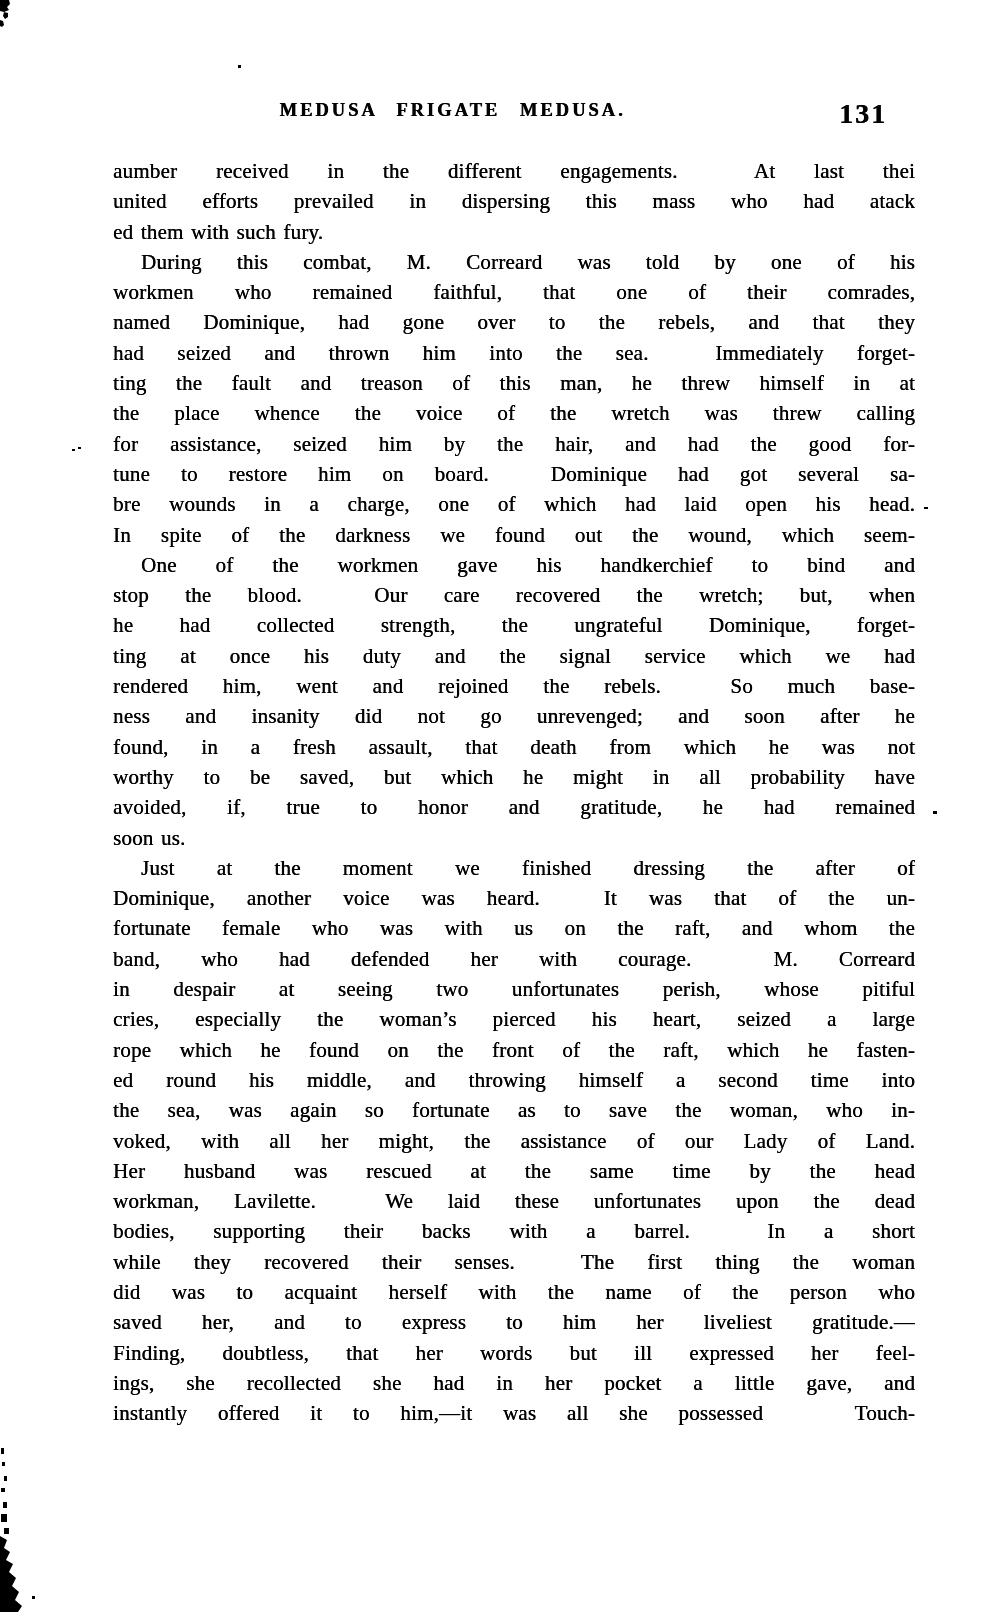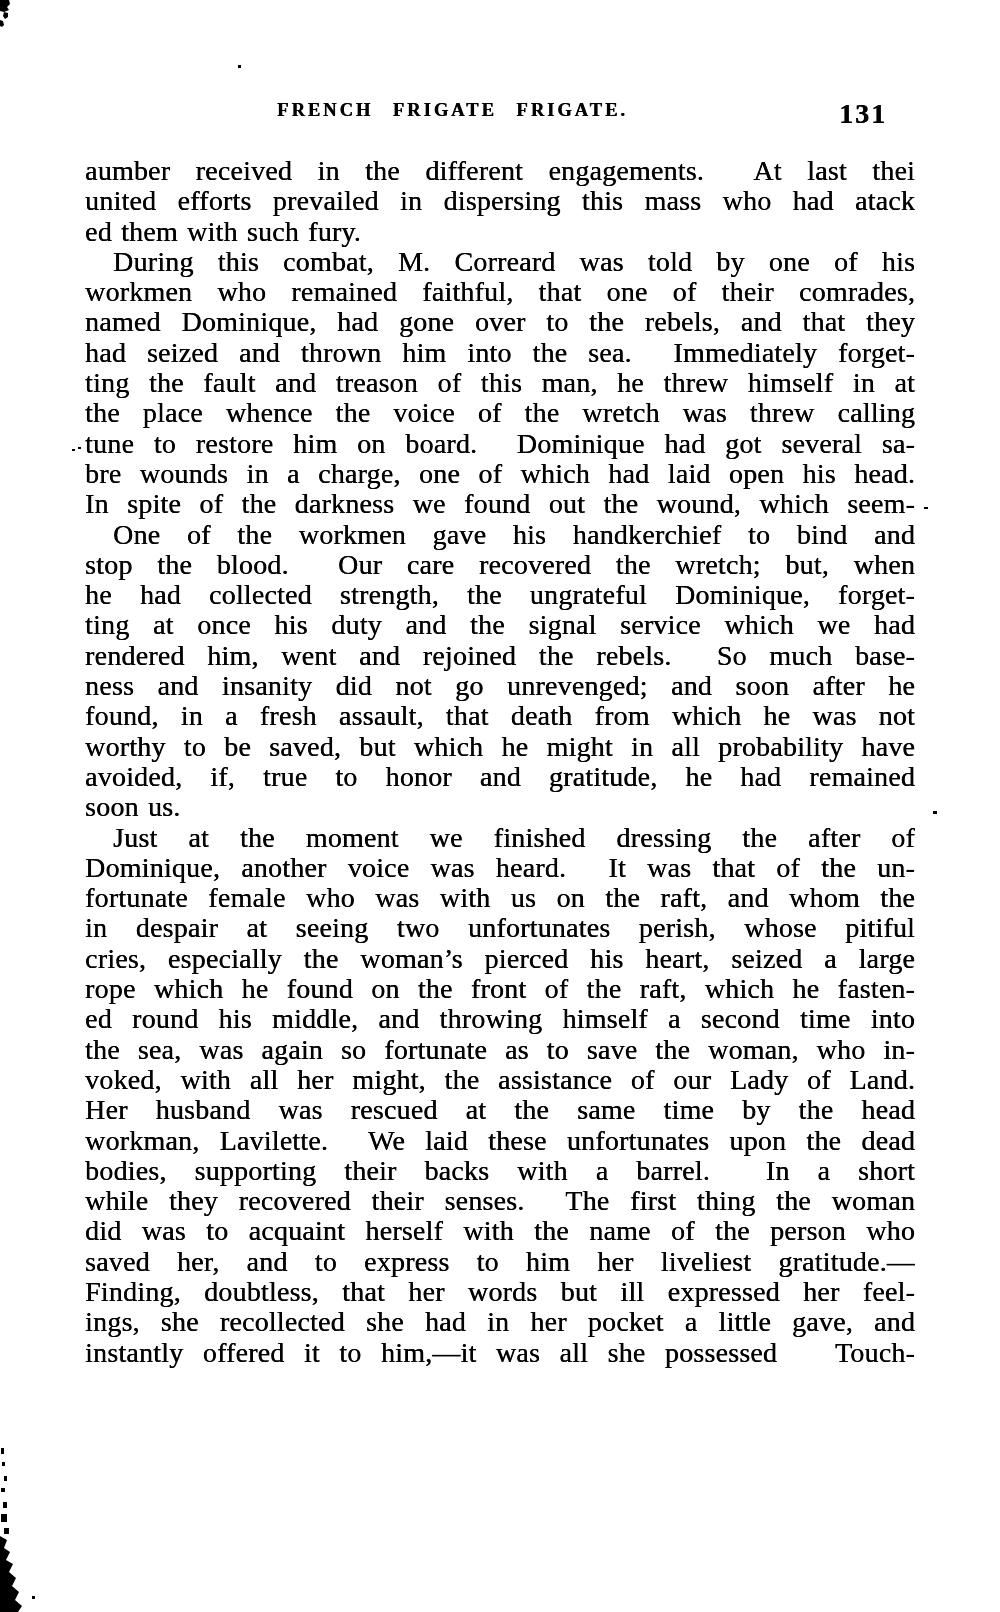--- a/index.html
+++ b/index.html
@@ -48,71 +48,74 @@
   
   .body-text {
     position: absolute;
     top: 156px;
     left: 85px;
     width: 830px;
   }
   .line {
     height: 30.3px;
     line-height: 30.3px;
-    font-size: 28px;
+    font-size: 21px;
     letter-spacing: 0.2px;
     word-spacing: 2px;
     text-align: justify;
     text-align-last: justify;
     white-space: nowrap; 
     white-space: normal;
     overflow: hidden;
     text-shadow: 0.35px 0 0 currentColor;
+    margin-left: 28px;
   }
   .line.indent { text-indent: 28px; }
   .line.end { text-align-last: left; }
   
   .artifact { position: absolute; }
 </style>
 </head>
 <body>
 
 <div class="page">
 
   <div class="running-head">
-    <div class="head-title">FRENCH FRIGATE FRIGATE.</div>
+    <div class="head-title">MEDUSA FRIGATE MEDUSA.</div>
     <div class="head-page-number">131</div>
   </div>
 
   <div class="body-text">
       <div class="line">aumber received in the different engagements.&nbsp; At last thei</div>
       <div class="line">united efforts prevailed in dispersing this mass who had atack</div>
       <div class="line end">ed them with such fury.</div>
       <div class="line indent">During this combat, M. Correard was told by one of his</div>
       <div class="line">workmen who remained faithful, that one of their comrades,</div>
       <div class="line">named Dominique, had gone over to the rebels, and that they</div>
       <div class="line">had seized and thrown him into the sea.&nbsp; Immediately forget-</div>
       <div class="line">ting the fault and treason of this man, he threw himself in at</div>
       <div class="line">the place whence the voice of the wretch was threw calling</div>
+      <div class="line">for assistance, seized him by the hair, and had the good for-</div>
       <div class="line">tune to restore him on board.&nbsp; Dominique had got several sa-</div>
       <div class="line">bre wounds in a charge, one of which had laid open his head.</div>
       <div class="line">In spite of the darkness we found out the wound, which seem-</div>
       <div class="line indent">One of the workmen gave his handkerchief to bind and</div>
       <div class="line">stop the blood.&nbsp; Our care recovered the wretch; but, when</div>
       <div class="line">he had collected strength, the ungrateful Dominique, forget-</div>
       <div class="line">ting at once his duty and the signal service which we had</div>
       <div class="line">rendered him, went and rejoined the rebels.&nbsp; So much base-</div>
       <div class="line">ness and insanity did not go unrevenged; and soon after he</div>
       <div class="line">found, in a fresh assault, that death from which he was not</div>
       <div class="line">worthy to be saved, but which he might in all probability have</div>
       <div class="line">avoided, if, true to honor and gratitude, he had remained</div>
       <div class="line end">soon us.</div>
       <div class="line indent">Just at the moment we finished dressing the after of</div>
       <div class="line">Dominique, another voice was heard.&nbsp; It was that of the un-</div>
       <div class="line">fortunate female who was with us on the raft, and whom the</div>
+      <div class="line">band, who had defended her with courage.&nbsp; M. Correard</div>
       <div class="line">in despair at seeing two unfortunates perish, whose pitiful</div>
       <div class="line">cries, especially the woman’s pierced his heart, seized a large</div>
       <div class="line">rope which he found on the front of the raft, which he fasten-</div>
       <div class="line">ed round his middle, and throwing himself a second time into</div>
       <div class="line">the sea, was again so fortunate as to save the woman, who in-</div>
       <div class="line">voked, with all her might, the assistance of our Lady of Land.</div>
       <div class="line">Her husband was rescued at the same time by the head</div>
       <div class="line">workman, Lavilette.&nbsp; We laid these unfortunates upon the dead</div>
       <div class="line">bodies, supporting their backs with a barrel.&nbsp; In a short</div>
       <div class="line">while they recovered their senses.&nbsp; The first thing the woman</div>

